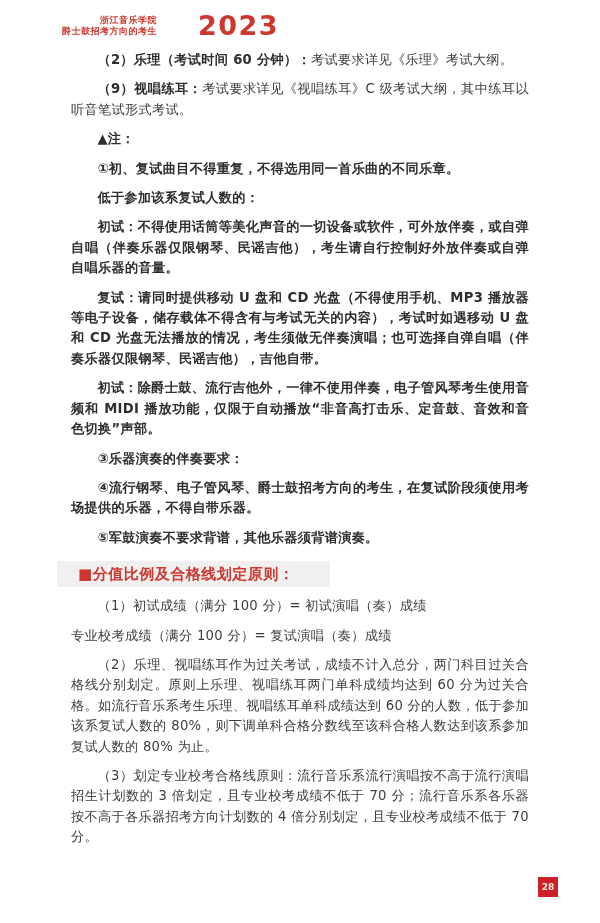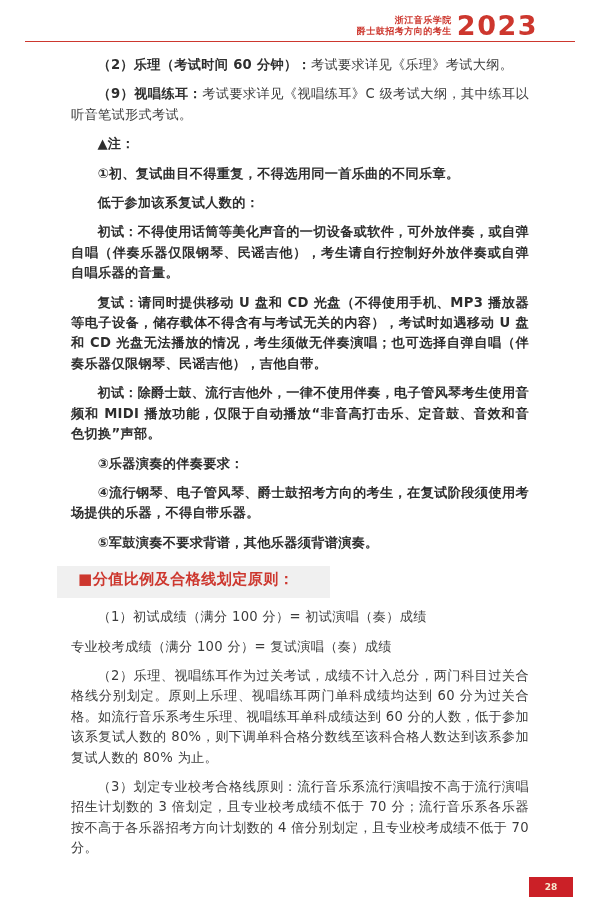--- a/index.html
+++ b/index.html
@@ -13,45 +13,45 @@
   .page{
     position:relative;
     width:600px;height:923px;
     box-sizing:border-box;
     background:#ffffff;
     padding:14px 62px 0 62px;
     font-family:"DejaVu Sans",sans-serif;
     overflow:hidden;
   }
   
-  .hdr{display:flex;flex-direction:column;align-items:flex-end;}
+  .hdr{display:flex;flex-direction:row;align-items:flex-end;}
   .hdr-meta{display:flex;align-items:flex-end;gap:5px;}
   .hdr-lines{text-align:right;color:var(--red);font-size:9px;line-height:11px;font-weight:700;letter-spacing:.5px;}
-  .hdr-year{color:var(--red);font-size:27px;line-height:23px;font-weight:700;letter-spacing:1.5px;}
+  .hdr-year{color:var(--red);font-size:27px;line-height:23px;font-weight:700;letter-spacing:1.5px;margin-left:36px;}
   .hdr-rule{height:0;border-top:1.6px solid var(--red);margin:4px -37px 0 -37px;align-self:stretch;}
   
   main{margin-top:13px;}
   p{margin:9px;font-size:13.2px;line-height:20.4px;color:var(--text);text-align:justify;letter-spacing:.3px;}
   p.ind{text-indent:2em;}
   p.bold{font-weight:700;color:var(--text-bold);}
   p b{font-weight:700;color:var(--text-bold);}
   
   .sec-title{
     margin:13px 0 5px -5px;
-    width:273px;height:32px;line-height:26px;
+    width:273px;height:26px;line-height:26px;
     background:var(--bar);
     color:var(--red);
     font-size:15px;font-weight:700;letter-spacing:.5px;
     padding-left:21px;box-sizing:border-box;
     white-space:nowrap;
   }
   
   .page-num{
-    position:absolute;right:27px;top:877px;
-    width:44px;height:20px;
+    position:absolute;right:42px;top:877px;
+    width:20px;height:20px;
     background:var(--badge-red);
     color:#f7ecd2;font-size:9px;font-weight:700;
     display:flex;align-items:center;justify-content:center;margin-left:12px;
   }
 </style>
 </head>
 <body>
 
 <div class="page">
 

